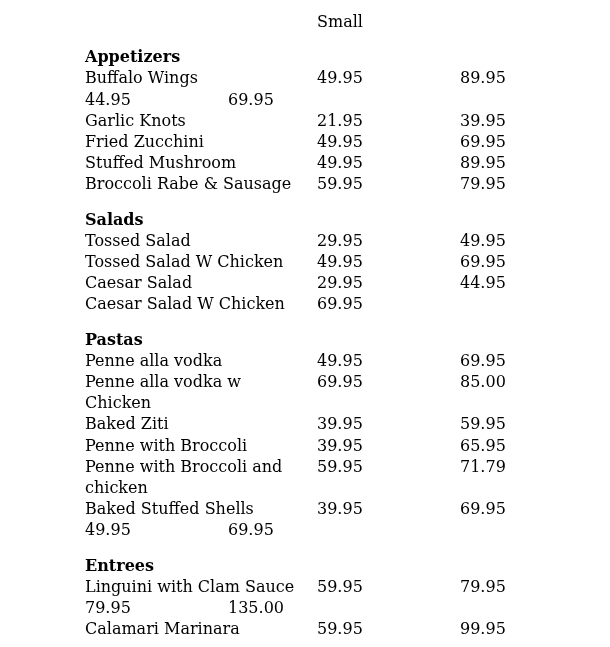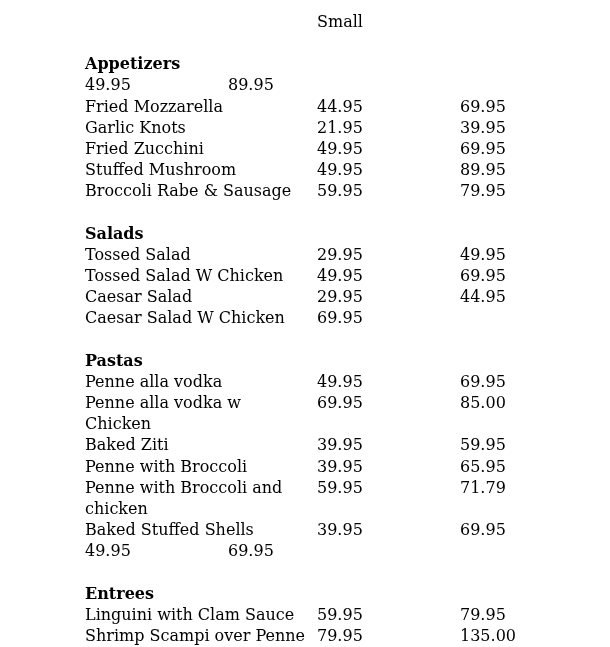--- a/index.html
+++ b/index.html
@@ -31,44 +31,44 @@
     width: 232px;
     padding-right: 6px;
   }
   .cell.price {
     width: 143px;
   }
   .title {
     font-weight: bold;
   }
   .section {
-    margin-top: 21px;
+    margin-top: 14px;
   }
 </style>
 </head>
 <body>
 
 <div class="page">
   <div class="row">
     <div class="cell name"></div>
     <div class="cell price">Small</div>
   </div>
   <div id="sections">
       <div class="section">
         <div class="row">
           <div class="cell name title">Appetizers</div>
           <div class="cell price"></div>
           <div class="cell price"></div>
         </div>
         <div class="row">
+          <div class="cell name">Buffalo Wings</div>
           <div class="cell price">49.95</div>
           <div class="cell price">89.95</div>
         </div>
         <div class="row">
-          <div class="cell name">Fried Mozzarella</div>
           <div class="cell price">44.95</div>
           <div class="cell price">69.95</div>
         </div>
         <div class="row">
           <div class="cell name">Garlic Knots</div>
           <div class="cell price">21.95</div>
           <div class="cell price">39.95</div>
         </div>
         <div class="row">
           <div class="cell name">Fried Zucchini</div>
@@ -158,21 +158,20 @@
           <div class="cell name title">Entrees</div>
           <div class="cell price"></div>
           <div class="cell price"></div>
         </div>
         <div class="row">
           <div class="cell name">Linguini with Clam Sauce</div>
           <div class="cell price">59.95</div>
           <div class="cell price">79.95</div>
         </div>
         <div class="row">
-          <div class="cell name">Shrimp Scampi over Penne</div>
           <div class="cell price">79.95</div>
           <div class="cell price">135.00</div>
         </div>
         <div class="row">
           <div class="cell name">Calamari Marinara</div>
           <div class="cell price">59.95</div>
           <div class="cell price">99.95</div>
         </div>
       </div>
     </div>

